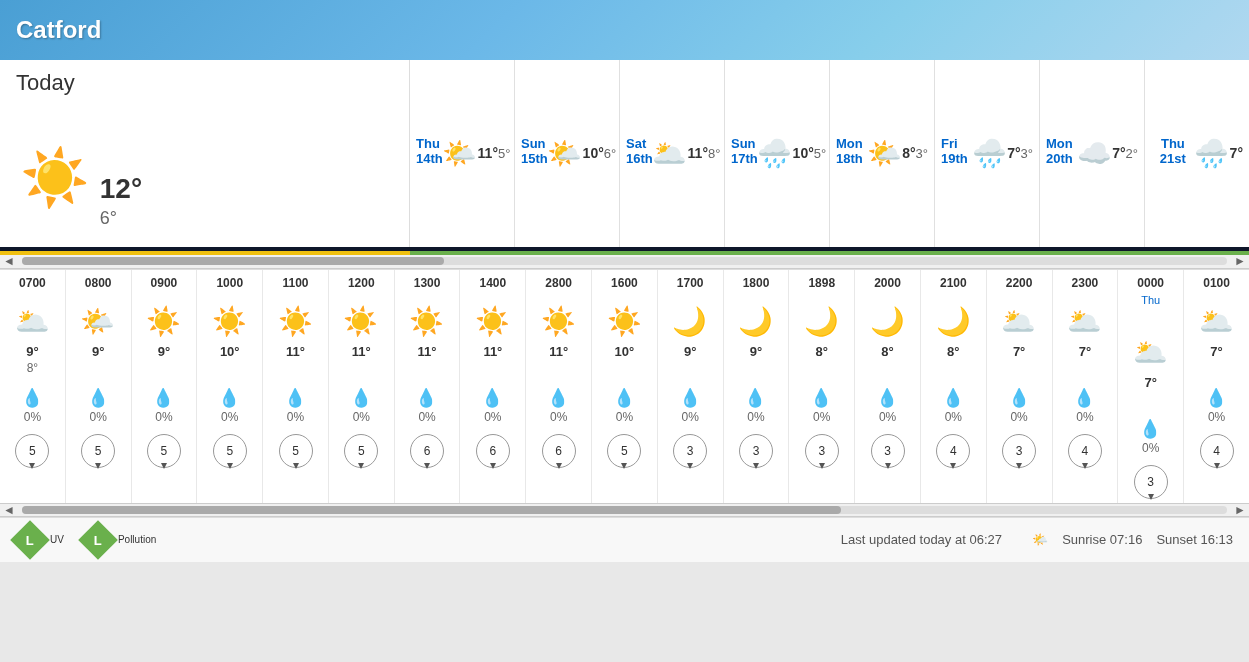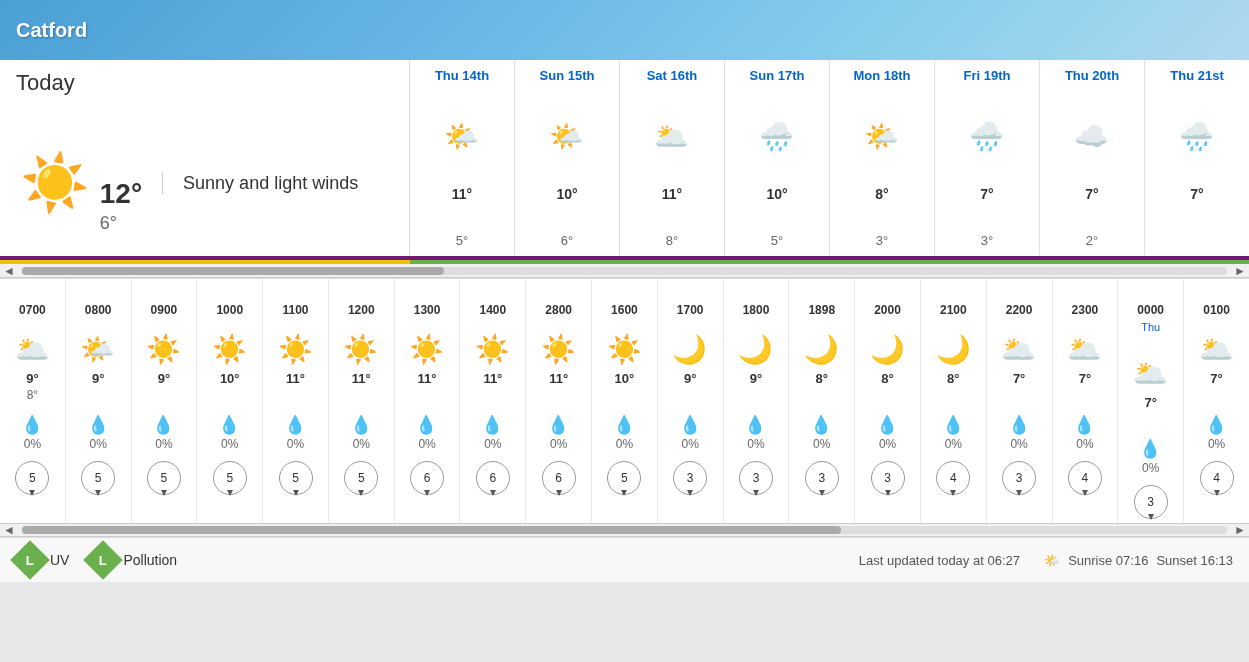--- a/index.html
+++ b/index.html
@@ -7,31 +7,31 @@
 
     .header {
       background: linear-gradient(135deg, #4a9fd4 0%, #6bb8e8 40%, #87ceeb 70%, #b0d8f0 100%);
       height: 60px;
       display: flex;
       align-items: center;
       padding: 0 16px;
       position: relative;
     }
     .header-title {
-      font-size: 20px;
+      font-size: 24px;
       font-weight: bold;
       color: white;
       text-shadow: 1px 1px 2px rgba(0,0,0,0.3);
     }
 
     .today-panel {
       background: white;
       display: flex;
       align-items: stretch;
-      border-bottom: 4px solid #701a75;
+      border-bottom: 4px solid #0f172a;
       position: relative;
     }
 
     .today-main {
       width: 410px;
       min-width: 410px;
       display: flex;
       align-items: center;
       padding: 16px 20px;
       border-right: 1px solid #ddd;
@@ -76,24 +76,23 @@
       display: flex;
       flex: 1;
       overflow: hidden;
     }
     .forecast-day {
       flex: 1;
       min-width: 100px;
       border-right: 1px solid #e0e0e0;
       padding: 8px 6px;
       display: flex;
-      flex-direction: column;
+      flex-direction: row;
       align-items: center;
       background: white;
-      gap: 31px;
     }
     .forecast-day:last-child { border-right: none; text-align: center; }
     .forecast-day-label {
       font-size: 13px;
       color: #0066cc;
       font-weight: bold;
       margin-bottom: 4px;
     }
     .forecast-icon { font-size: 28px; margin: 2px 0; }
     .forecast-temp-high { font-size: 14px; font-weight: bold; color: #333; }
@@ -117,27 +116,27 @@
       display: flex;
       flex-direction: column;
       align-items: center;
     }
     .hour-col:last-child { border-right: none; }
 
     .hour-label {
       font-size: 12px;
       font-weight: bold;
       color: #333;
-      padding: 24px 0 4px;
+      padding: 6px 0 4px;
       text-align: center;
     }
     .hour-sub-label {
       font-size: 11px;
       color: #0066cc;
-      margin-bottom: 12px;
+      margin-bottom: 19px;
     }
 
     .hour-weather-icon {
       font-size: 28px;
       margin: 8px 0 2px;
       min-height: 40px;
       display: flex;
       align-items: center;
       justify-content: center;
     }
@@ -223,27 +222,27 @@
       align-items: center;
       justify-content: center;
     }
     .badge-diamond span {
       transform: rotate(-45deg);
       color: white;
       font-size: 13px;
       font-weight: bold;
     }
     .badge-label {
-      font-size: 14px;
+      font-size: 10px;
       color: #333;
     }
     .bottom-right {
       display: flex;
       align-items: flex-end;
-      gap: 8px;
+      gap: 14px;
       font-size: 13px;
       color: #555;
     }
     .scroll-arrow-btn {
       font-size: 12px;
       color: #666;
       cursor: pointer;
       padding: 0 3px;
     }
 
@@ -267,21 +266,20 @@
 
 <div class="today-panel">
   <div class="today-main">
     <span class="today-label">Today</span>
     <div style="display:flex; align-items:center; margin-top:30px;">
       <div class="today-icon">☀️</div>
       <div class="today-temps">
         <div class="today-temp-high">12°</div>
         <div class="today-temp-low">6°</div>
       </div>
-      <div class="today-desc">Sunny and light winds</div>
     </div>
   </div>
 
   <div class="forecast-strip" id="forecast-strip">
   <div class="forecast-day">
     <div class="forecast-day-label">Thu 14th</div>
     <div class="forecast-icon">🌤️</div>
     <div class="forecast-temp-high">11°</div>
     <div class="forecast-temp-low">5°</div>
   </div>
@@ -309,21 +307,21 @@
     <div class="forecast-temp-high">8°</div>
     <div class="forecast-temp-low">3°</div>
   </div>
       <div class="forecast-day">
     <div class="forecast-day-label">Fri 19th</div>
     <div class="forecast-icon">🌧️</div>
     <div class="forecast-temp-high">7°</div>
     <div class="forecast-temp-low">3°</div>
   </div>
       <div class="forecast-day">
-    <div class="forecast-day-label">Thu 20th</div>
+    <div class="forecast-day-label">Mon 20th</div>
     <div class="forecast-icon">☁️</div>
     <div class="forecast-temp-high">7°</div>
     <div class="forecast-temp-low">2°</div>
   </div>
       <div class="forecast-day">
     <div class="forecast-day-label">Thu 21st</div>
     <div class="forecast-icon">🌧️</div>
     <div class="forecast-temp-high">7°</div>
     <div class="forecast-temp-low"></div>
   </div>

